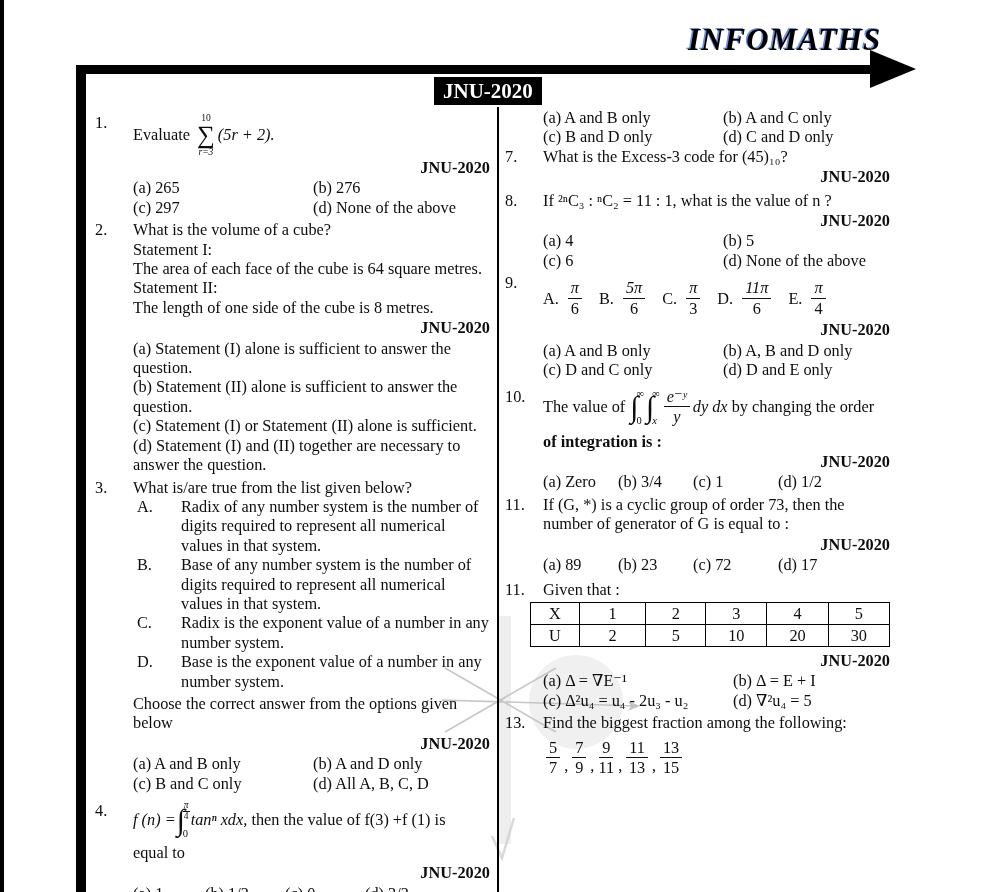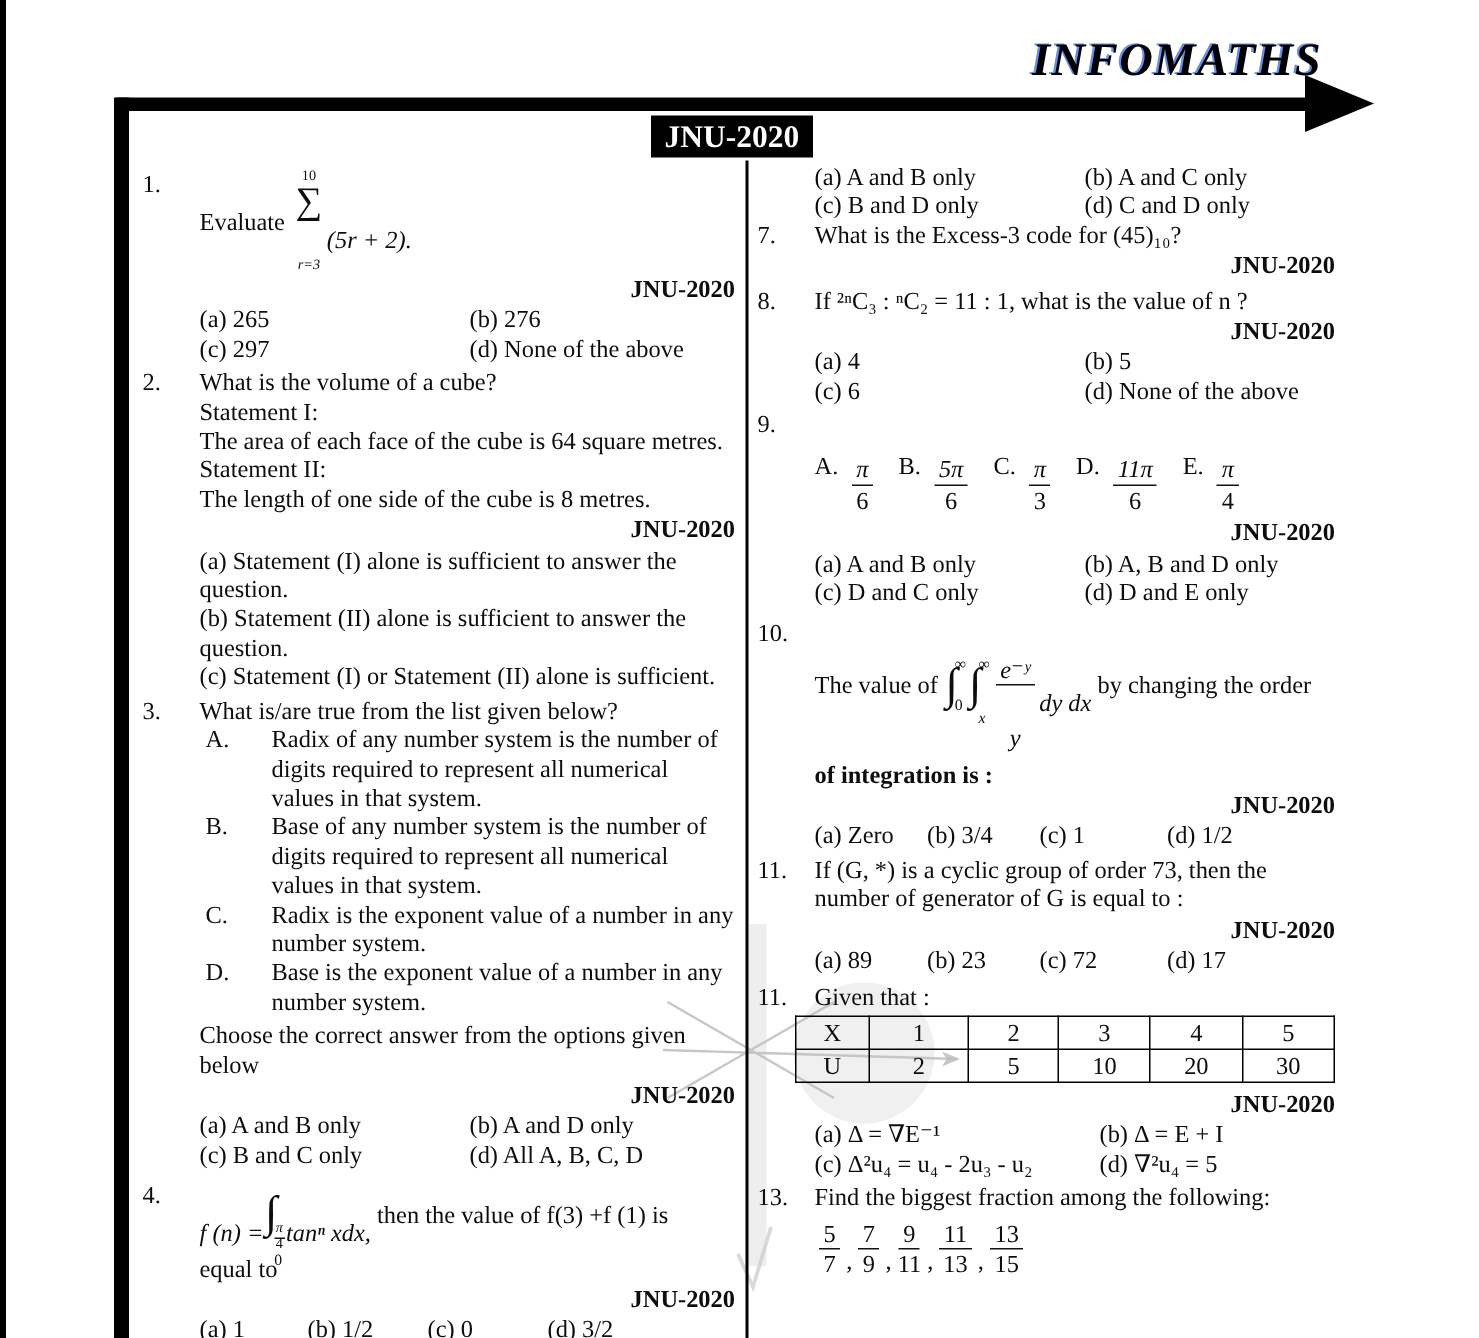--- a/index.html
+++ b/index.html
@@ -28,21 +28,21 @@
   .opt2{display:grid;grid-template-columns:180px 1fr;}
   .opt2w{display:grid;grid-template-columns:190px 1fr;}
   .opt4a{display:grid;grid-template-columns:72px 80px 80px auto;}
   .opt4b{display:grid;grid-template-columns:75px 75px 85px auto;}
   .optblock div{margin:0;}
   
   .subitem{display:flex;margin-left:42px;}
   .sublabel{width:44px;flex-shrink:0;}
   .subtext{flex:1;min-width:0;}
   
-  .mathit{font-style:italic;margin-top:25px;}
+  .mathit{font-style:italic;}
   .frow{display:flex;align-items:center;flex-wrap:nowrap;white-space:nowrap;}
   .bigop{display:inline-flex;flex-direction:column;align-items:center;line-height:1;margin:0 3px;}
   .bigop .lim{font-size:9.5px;line-height:10px;}
   .bigop .op{font-size:25px;line-height:24px;}
   .intwrap{display:inline-flex;align-items:center;margin:0 1px;}
   .intsign{font-size:30px;line-height:30px;}
   .intlims{display:inline-flex;flex-direction:column;justify-content:space-between;height:38px;
            font-size:10.5px;line-height:11px;margin-left:-2px;}
   .tinyfrac{display:inline-flex;flex-direction:column;align-items:center;line-height:1;font-size:9.5px;}
   .tf-n{border-bottom:1px solid #111;padding:0 1px;}
@@ -109,20 +109,21 @@
         <div>What is the volume of a cube?</div>
         <div>Statement I:</div>
         <div>The area of each face of the cube is 64 square metres.</div>
         <div>Statement II:</div>
         <div>The length of one side of the cube is 8 metres.</div>
         <div class="tagline">JNU-2020</div>
         <div class="optblock">
           <div>(a) Statement (I) alone is sufficient to answer the question.</div>
           <div>(b) Statement (II) alone is sufficient to answer the question.</div>
           <div>(c) Statement (I) or Statement (II) alone is sufficient.</div>
+          <div>(d) Statement (I) and (II) together are necessary to answer the question.</div>
         </div>
       </div>
     </div>
 
     <div class="q">
       <div class="qnum">3.</div>
       <div class="qbody">
         <div>What is/are true from the list given below?</div>
       </div>
     </div>

